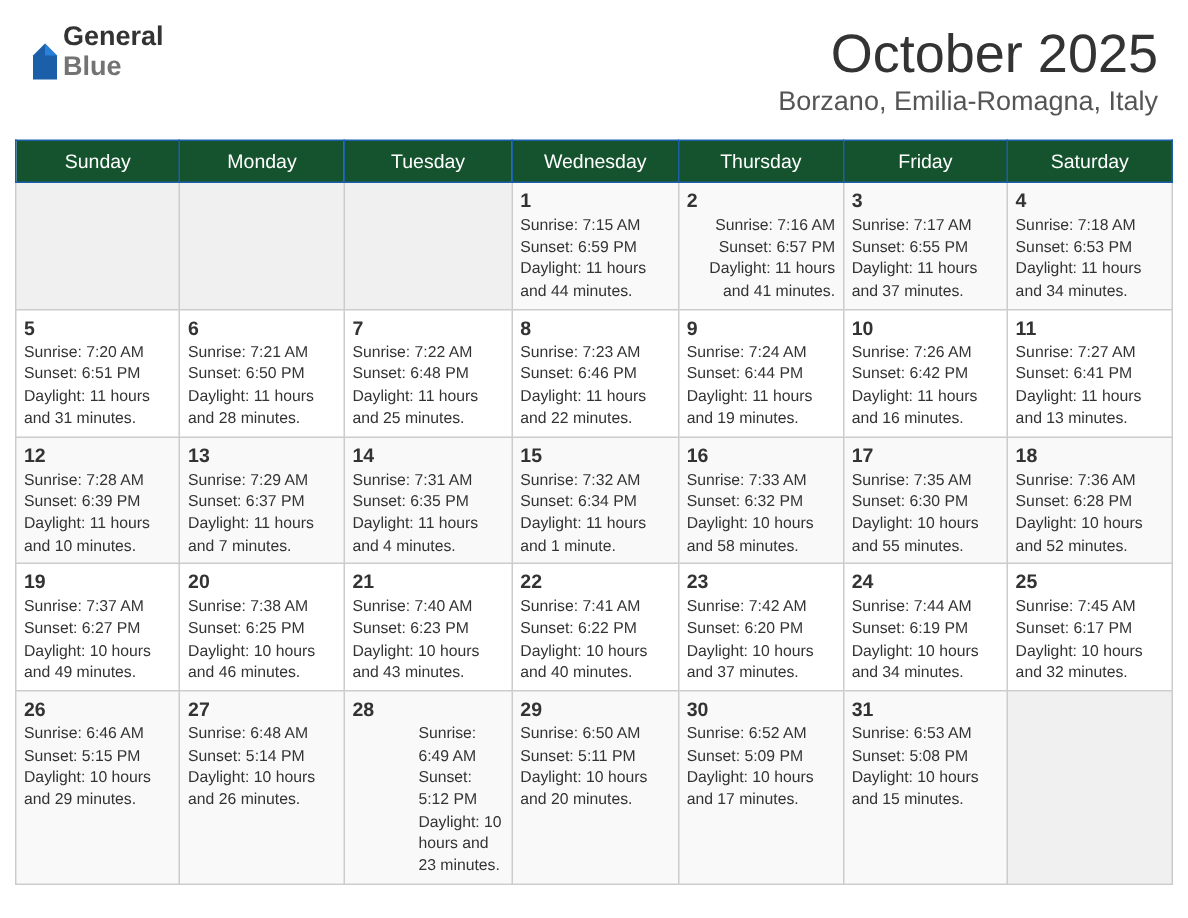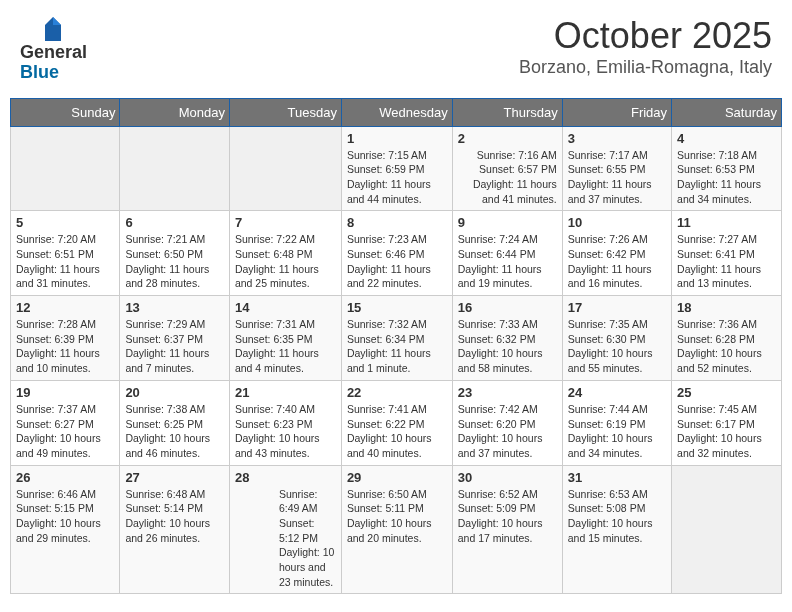--- a/index.html
+++ b/index.html
@@ -12,31 +12,30 @@
     }
     .header {
       display: flex;
       justify-content: space-between;
       align-items: flex-start;
       margin-bottom: 10px;
       padding: 5px 10px;
     }
     .logo {
       display: flex;
-      align-items: center;
-      flex-direction: column;
+      align-items: flex-end;
     }
     .logo-text {
       font-size: 18px;
       font-weight: bold;
       color: #333;
       line-height: 1.1;
     }
     .logo-text .general { display: block; }
-    .logo-text .blue { display: block; color: #0369a1; }
+    .logo-text .blue { display: block; color: #737373; }
     .logo-icon {
       width: 20px;
       height: 28px;
       margin-right: 2px;
     }
     .title-block {
       text-align: right;
     }
     .month-title {
       font-size: 36px;
@@ -46,25 +45,25 @@
     .subtitle {
       font-size: 18px;
       color: #555;
     }
     .calendar {
       width: 100%;
       border-collapse: collapse;
       border: 1px solid #ccc;
     }
     .calendar th {
-      background-color: #737373;
+      background-color: #14532d;
       color: #fff;
       font-size: 13px;
       padding: 6px 4px;
-      text-align: right;
+      text-align: center;
       border: 1px solid #1a5fa8;
       font-weight: normal;
     }
     .calendar td {
       vertical-align: top;
       border: 1px solid #ccc;
       padding: 4px 5px;
       width: 113px;
       min-height: 80px;
       background: #fff;

